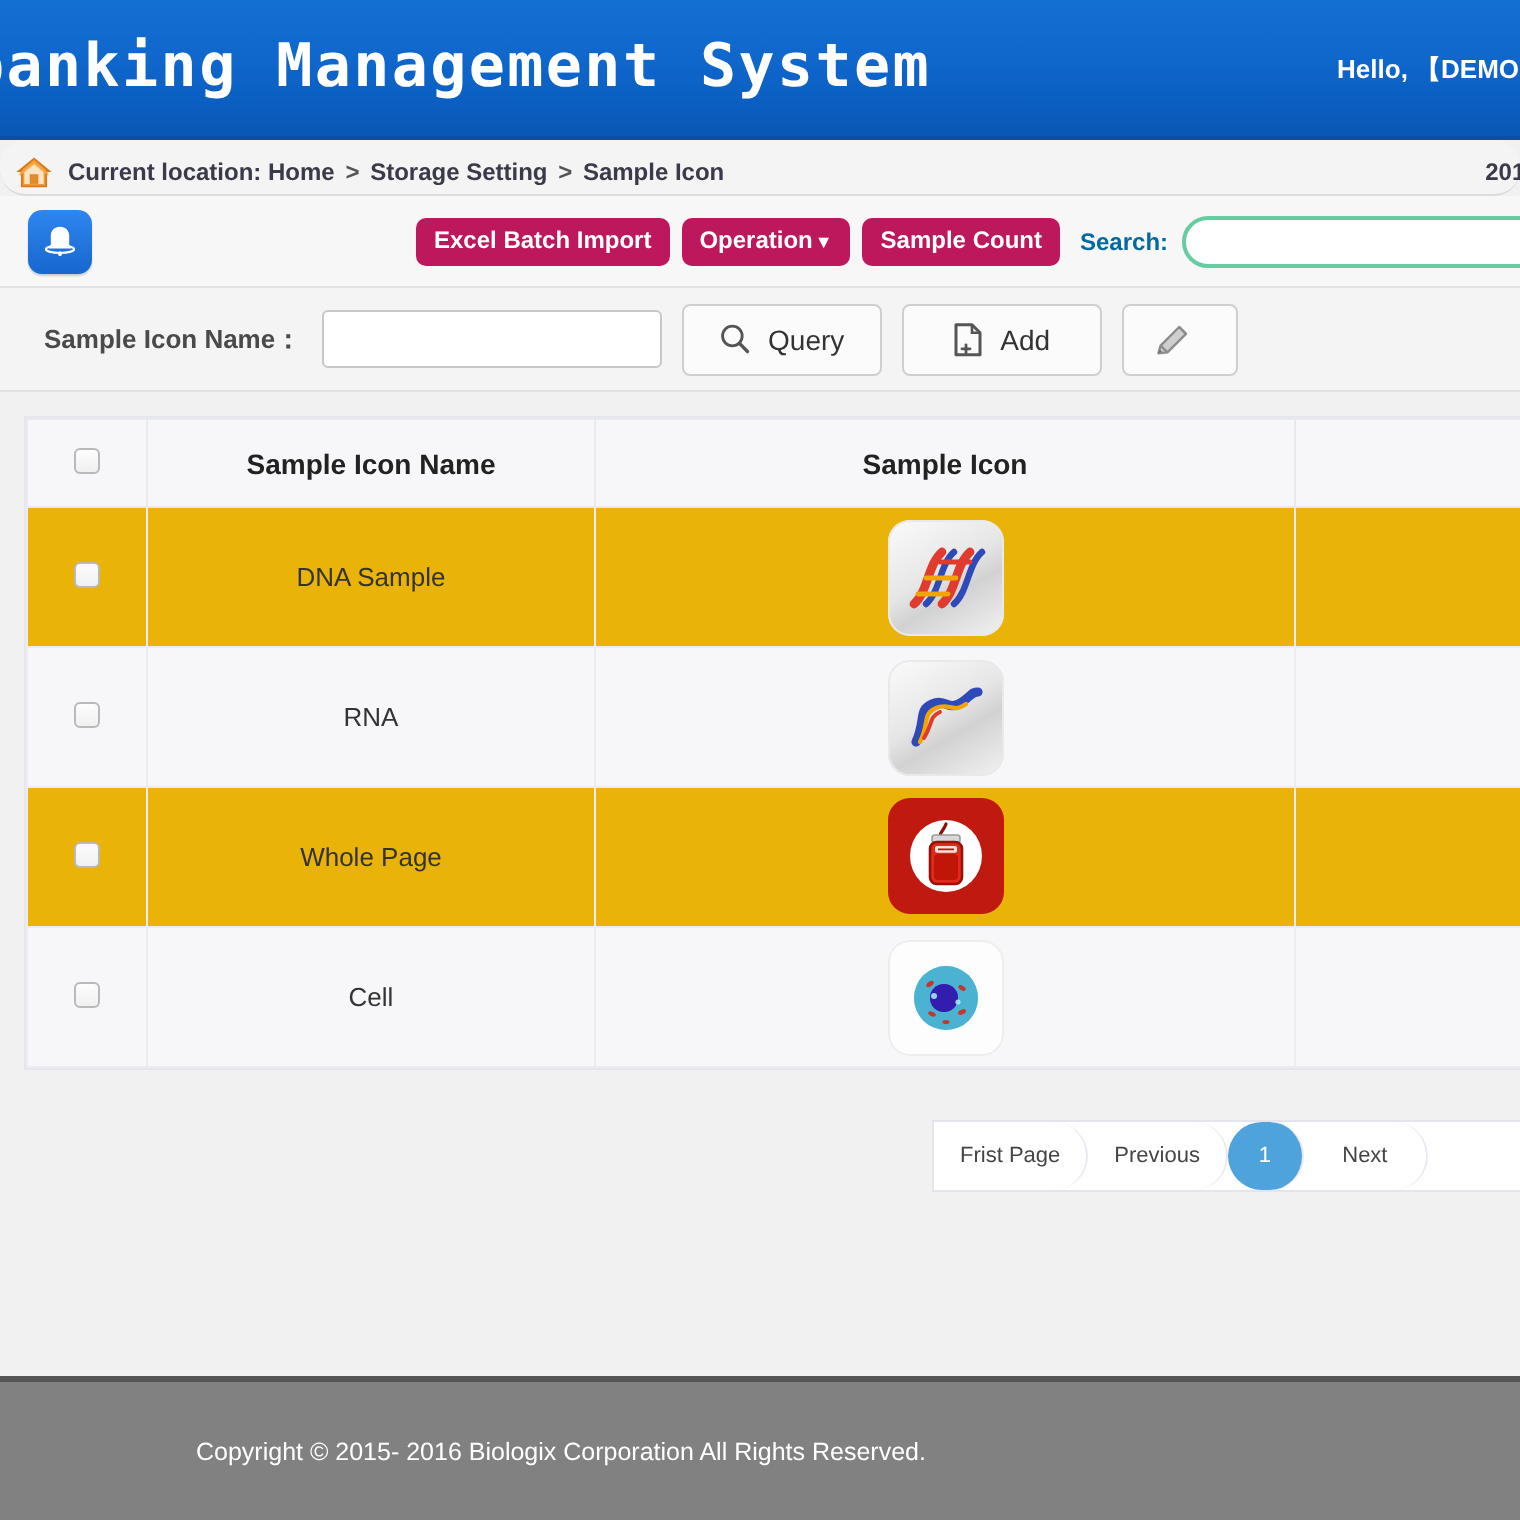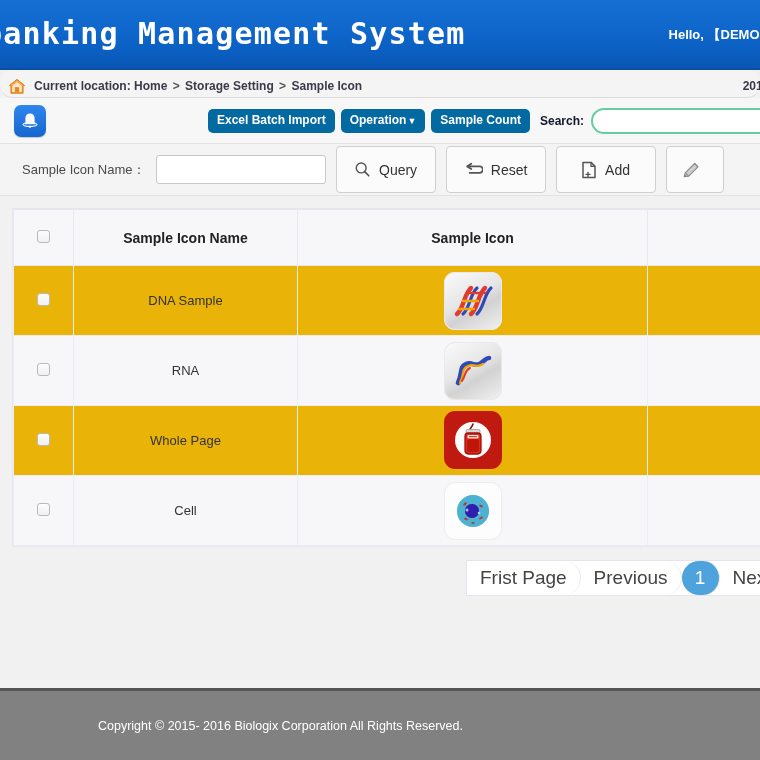--- a/index.html
+++ b/index.html
@@ -85,37 +85,37 @@
     border-radius: 7px;
     display: flex; align-items: center; justify-content: center;
     box-shadow: 0 1px 1px rgba(0,0,0,.18);
   }
   .blue-btns {
     position: absolute; left: 208px; top: 0;
     height: 46px;
     display: flex; align-items: center; gap: 6px;
   }
   .bbtn {
-    background: #0369a1;
+    background: #be185d;
     color: #fff;
     font-size: 12px; font-weight: bold;
     border: none; border-radius: 5px;
     padding: 5px 9px 6px;
     line-height: 1.05;
     white-space: nowrap;
     cursor: pointer;
   }
   .bbtn .caret { font-size: 9px; margin-left: 1px; }
   .search-group {
     position: absolute; left: 540px; top: 0;
     height: 46px;
     display: flex; align-items: center; gap: 7px;
   }
   .search-label {
-    font-size: 12px; font-weight: bold; color: #0f172a;
+    font-size: 12px; font-weight: bold; color: #0369a1;
     white-space: nowrap;
   }
   .search-input {
     width: 230px; height: 26px;
     border: 2px solid #66cda2;
     border-radius: 14px;
     background: #fff;
     outline: none;
     padding: 0 12px;
     font-size: 12px;
@@ -128,33 +128,34 @@
     height: 52px;
     background: #f4f4f4;
     border-bottom: 1px solid #e2e2e2;
     display: flex; align-items: center;
     padding-left: 22px;
     gap: 10px;
   }
   .filter-label {
     font-size: 13px; color: #4a4a4a;
     white-space: nowrap;
+    font-weight: bold;
   }
   .filter-input {
     width: 170px; height: 29px;
     border: 1px solid #c8c8c8;
     border-radius: 3px;
     background: #fff;
     outline: none;
     padding: 0 8px;
     font-size: 12px;
     font-family: "Liberation Sans", sans-serif;
   }
   .gbtn {
-    height: 47px;
+    height: 36px;
     min-width: 100px;
     background: #fbfbfb;
     border: 1px solid #cfcfcf;
     border-radius: 4px;
     display: inline-flex; align-items: center; justify-content: center;
     gap: 8px;
     font-size: 14px; color: #333;
     cursor: pointer;
     padding: 0 12px;
     white-space: nowrap;
@@ -166,21 +167,21 @@
     position: relative;
     margin: 12px 0 0 12px;
     width: 850px;
     background: #fff;
     border: 1px solid #e6e6ef;
   }
   table.grid { border-collapse: collapse; width: 850px; table-layout: fixed; }
   table.grid th {
     background: #f7f7f9;
     border: 1px solid #e8e8f0;
-    height: 56px;
+    height: 44px;
     font-size: 14px; font-weight: bold; color: #222;
     text-align: center;
   }
   table.grid td {
     border: 1px solid #ececf4;
     height: 70px;
     text-align: center;
     vertical-align: middle;
     font-size: 13px;
     color: #333;
@@ -221,21 +222,21 @@
     top: 560px;
     display: flex;
     border: 1px solid #e4e4ee;
     background: #fff;
     height: 36px;
   }
   .pg {
     min-width: 62px;
     padding: 0 13px;
     display: flex; align-items: center; justify-content: center;
-    font-size: 19px; color: #444;
+    font-size: 11px; color: #444;
     border-right: 1px solid #e9e9f1;
     cursor: pointer;
     white-space: nowrap;
     background: #fff;
     border-radius: 17px;
   }
   .pg:last-child { border-right: none; }
   .pg.active {
     background: #4fa3dd;
     color: #fff;
@@ -331,27 +332,20 @@
     <input class="filter-input" type="text" value="" style="">
 
     <button class="gbtn">
       <svg width="17" height="17" viewBox="0 0 18 18">
         <circle cx="7.6" cy="7.4" r="5.2" fill="none" stroke="#555" stroke-width="1.5"></circle>
         <line x1="11.4" y1="11.3" x2="15.6" y2="15.6" stroke="#555" stroke-width="1.8" stroke-linecap="round"></line>
       </svg>
       <span>Query</span>
     </button>
 
-    <button class="gbtn">
-      <svg width="19" height="16" viewBox="0 0 20 16">
-        <path d="M5.4 4.2 L16.5 4.2 A3.4 3.4 0 0 1 16.5 11 L6 11" fill="none" stroke="#555" stroke-width="2" stroke-linecap="round"></path>
-        <path d="M7.6 1.4 L3.4 4.2 L7.6 7" fill="none" stroke="#555" stroke-width="2" stroke-linecap="round" stroke-linejoin="round"></path>
-      </svg>
-      <span>Reset</span>
-    </button>
 
     <button class="gbtn">
       <svg width="16" height="18" viewBox="0 0 16 18">
         <path d="M2 1.4 L10 1.4 L14 5.4 L14 16.4 L2 16.4 Z" fill="none" stroke="#555" stroke-width="1.5" stroke-linejoin="round"></path>
         <path d="M10 1.4 L10 5.4 L14 5.4" fill="none" stroke="#555" stroke-width="1.3"></path>
         <line x1="5" y1="13.4" x2="9" y2="13.4" stroke="#555" stroke-width="1.4" stroke-linecap="round"></line>
         <line x1="7" y1="11.4" x2="7" y2="15.4" stroke="#555" stroke-width="1.4" stroke-linecap="round"></line>
       </svg>
       <span>Add</span>
     </button>

